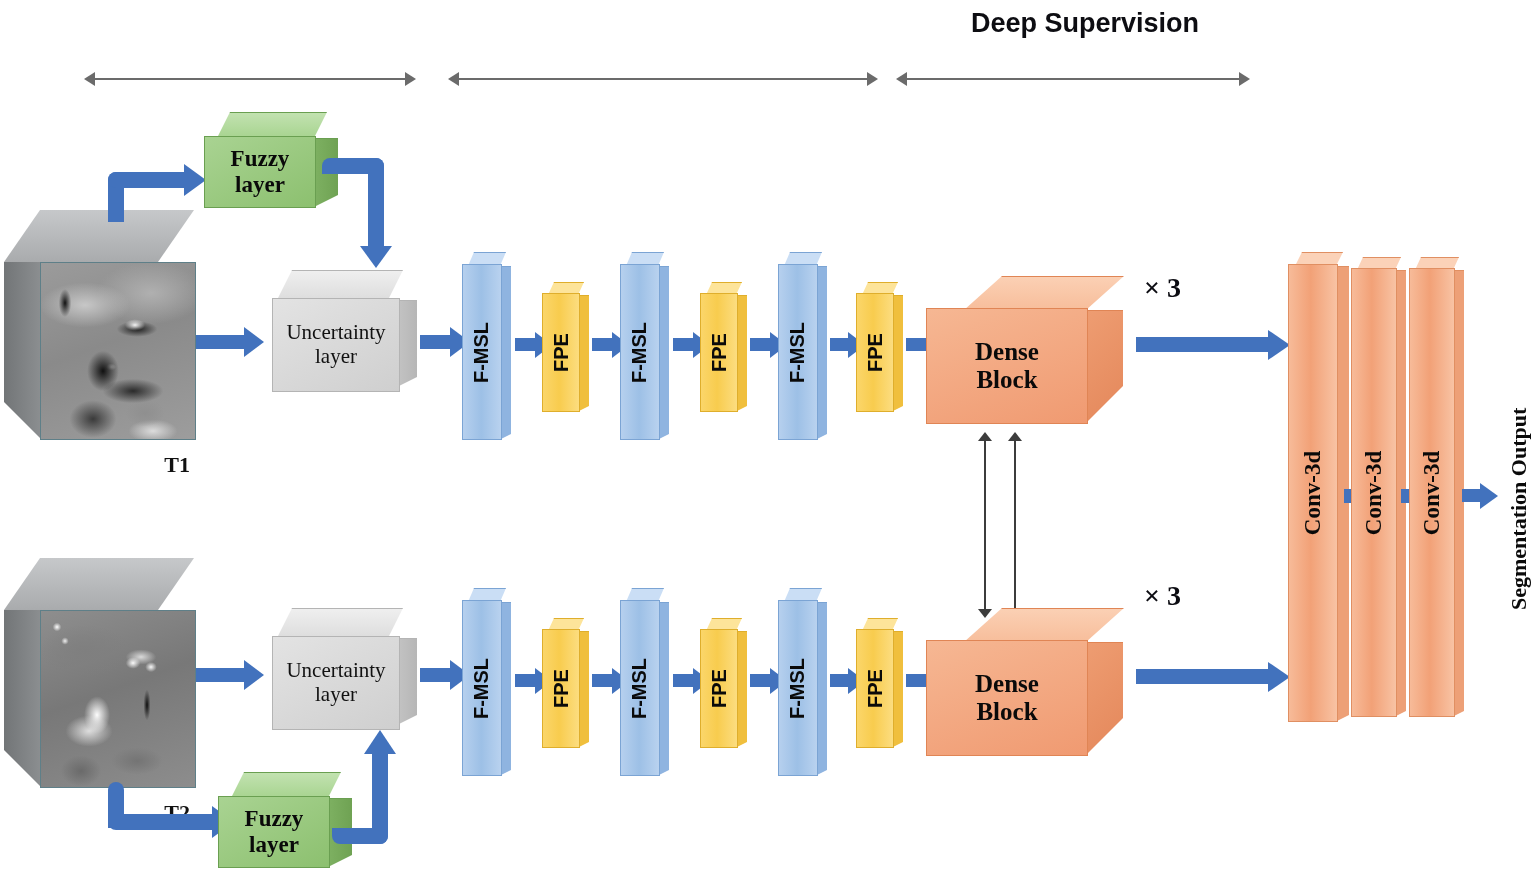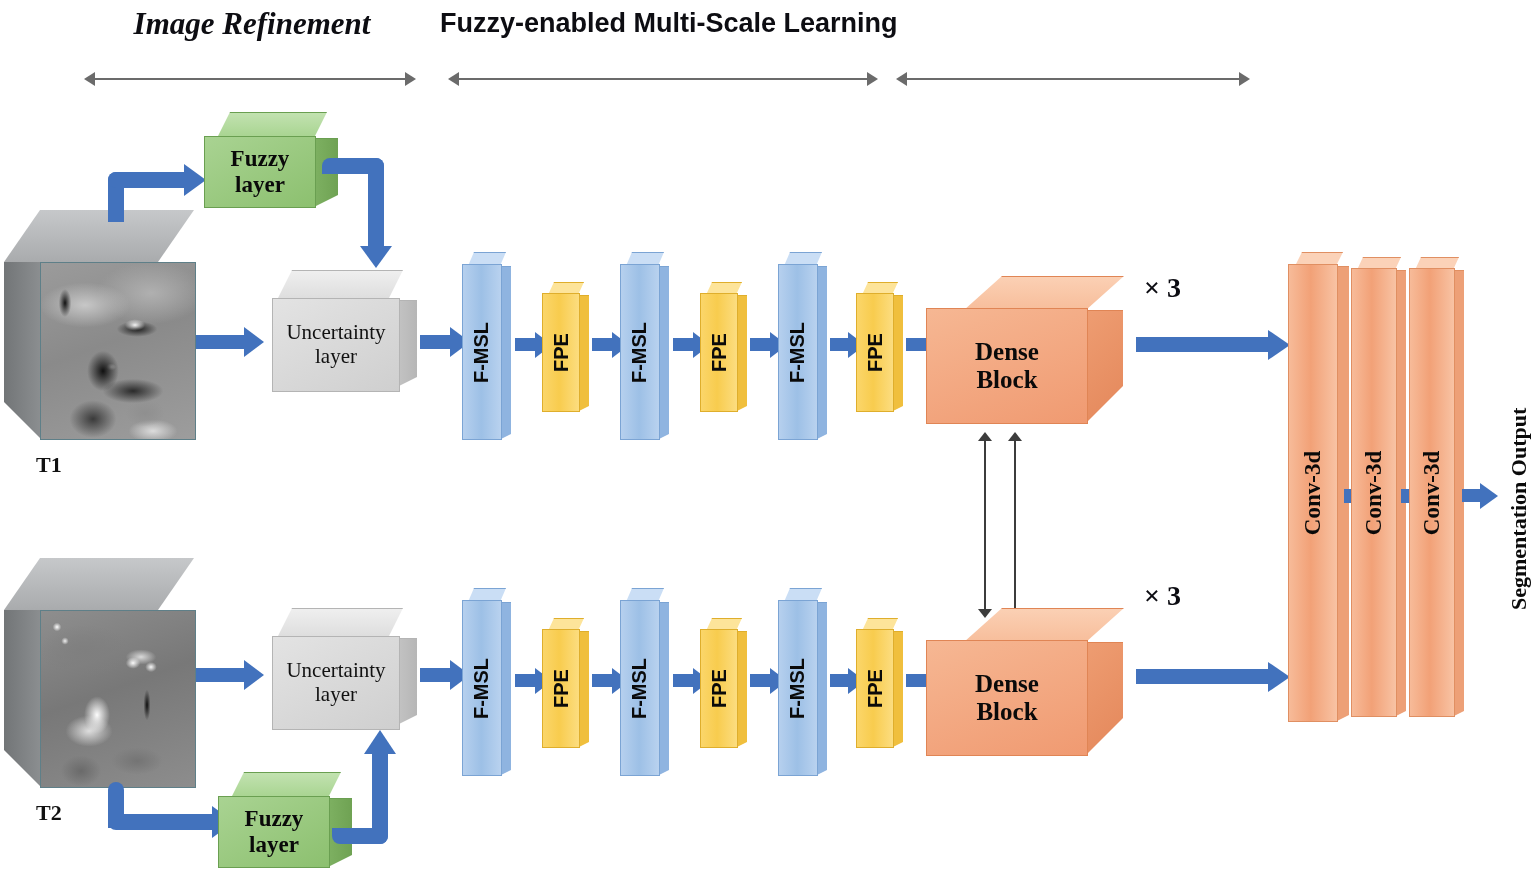--- a/index.html
+++ b/index.html
@@ -19,21 +19,21 @@
         border-top:7px solid transparent;border-bottom:7px solid transparent;}
   .hdr-arrow .hl{left:0;border-right:11px solid #6b6b6b;}
   .hdr-arrow .hr{right:0;border-left:11px solid #6b6b6b;}
 
   
   .cube{position:absolute;}
   .cube .face{position:absolute;overflow:hidden;border:1px solid #5e7f88;}
   .mri{position:absolute;left:0;top:0;width:100%;height:100%;}
 
   .cube-label{position:absolute;font-family:"Liberation Serif", serif;font-weight:bold;
-      font-size:22px;color:#111;text-align:left;}
+      font-size:22px;color:#111;text-align:right;}
 
   
   .box3d{position:absolute;}
   .box3d .bface{position:absolute;left:0;bottom:0;display:flex;align-items:center;
       justify-content:center;text-align:center;line-height:1.12;}
   .box3d .btop{position:absolute;top:0;left:0;}
   .box3d .bside{position:absolute;top:0;right:0;}
 
   .green .bface{background:linear-gradient(150deg,#a9d392,#8cc06f);border:1px solid #6a9f51;}
   .green .btop{background:#bedfab;border:1px solid #6a9f51;border-bottom:none;}
@@ -99,34 +99,33 @@
 
   .segout{position:absolute;transform-origin:left top;transform:rotate(-90deg);
       font-family:"Liberation Serif", serif;font-weight:bold;font-size:22px;
       color:#0a0a0a;white-space:nowrap;}
 </style>
 </head>
 <body>
 
 <div class="stage">
 
-  <div class="sec-title italic" style="left:72px;top:6px;width:360px;text-align:center;">Image Refinement</div>
   <div class="hdr-arrow" style="left:84px;top:72px;width:332px;">
     <div class="hl"></div>
       <div class="ln"></div>
       <div class="hr"></div>
   </div>
 
-  <div class="sec-title plain" style="left:440px;top:8px;width:450px;text-align:center;">Fuzzy-enabled Multi-Scale Learning</div>
   <div class="hdr-arrow" style="left:448px;top:72px;width:430px;">
     <div class="hl"></div>
       <div class="ln"></div>
       <div class="hr"></div>
   </div>
 
+  <div class="sec-title plain" style="left:900px;top:8px;width:370px;text-align:center;">Deep Supervision</div>
   <div class="hdr-arrow" style="left:896px;top:72px;width:354px;">
     <div class="hl"></div>
       <div class="ln"></div>
       <div class="hr"></div>
   </div>
 
   <div class="cube" style="left:4px;top:210px;width:190px;height:228px;">
 
     <div style="position:absolute;left:0;top:0;width:190px;height:52px;
         background:linear-gradient(#c6c8ca,#a9abad);

